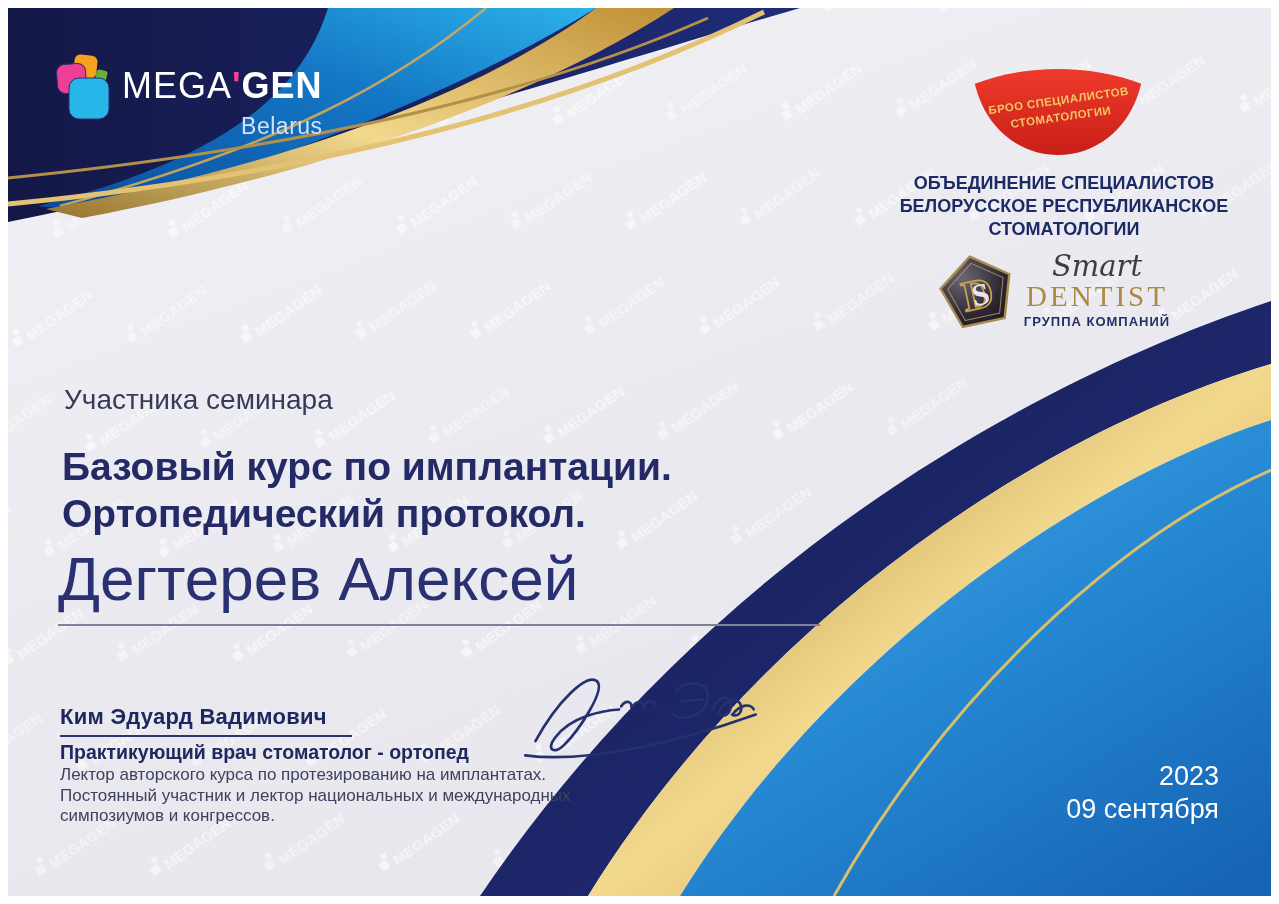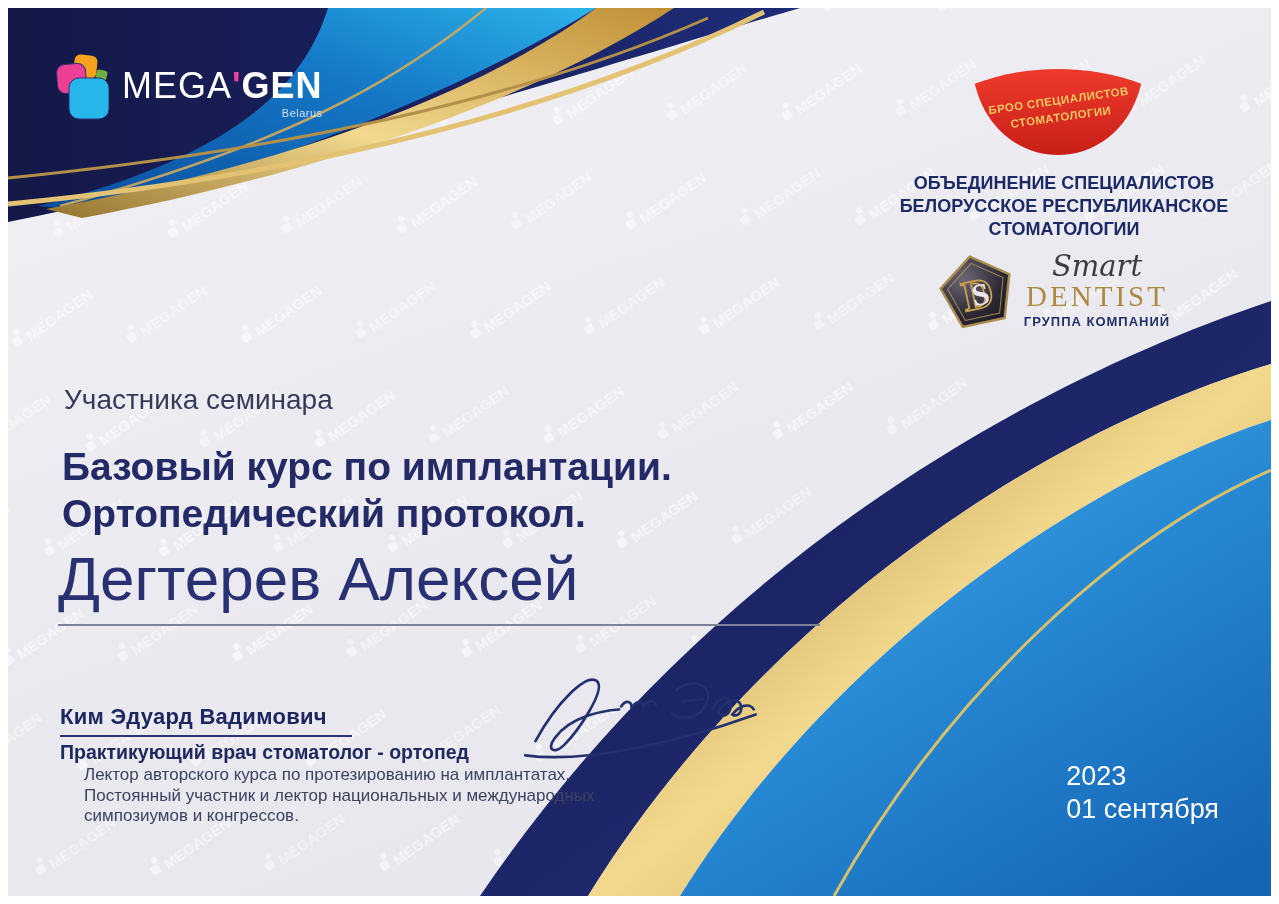--- a/index.html
+++ b/index.html
@@ -10,53 +10,53 @@
   .layer{position:absolute;inset:0;width:100%;height:100%;pointer-events:none;}
 
   
   .brand{position:absolute;left:48px;top:46px;display:flex;align-items:flex-start;gap:12px;z-index:6;}
   .brand-icon{width:54px;height:66px;}
   .brand-text{display:flex;flex-direction:column;margin-top:14px;}
   .brand-word{font-size:36px;letter-spacing:1px;color:#ffffff;line-height:1;white-space:nowrap;}
   .brand-word .mega{font-weight:400;}
   .brand-word .apos{color:#f0429b;font-weight:700;}
   .brand-word .gen{font-weight:700;}
-  .brand-region{align-self:flex-end;font-size:11px;color:#d3e2f6;margin-top:3px;letter-spacing:.5px;}
+  .brand-region{align-self:flex-end;font-size:23px;color:#d3e2f6;margin-top:9px;letter-spacing:.5px;}
 
   
   .title{position:absolute;left:50px;top:242px;font-size:94px;font-weight:700;line-height:1;letter-spacing:0px;
          background:linear-gradient(90deg,#222963 0%,#222963 38%,#2b57a9 62%,#2f86cc 80%,#31a3e0 100%);
          -webkit-background-clip:text;background-clip:text;color:transparent;z-index:5;white-space:nowrap;}
   .subtitle{position:absolute;left:56px;top:376px;font-size:28px;color:#363c58;z-index:5;}
   .course{position:absolute;left:54px;top:436px;font-size:39px;font-weight:700;color:#232a66;line-height:1.2;z-index:5;}
   .recipient{position:absolute;left:50px;top:540px;font-size:62px;color:#2a3172;line-height:1;z-index:5;white-space:nowrap;}
   .recipient-rule{position:absolute;left:50px;top:616px;width:762px;height:2px;background:#7d8298;z-index:5;}
 
   
   .lect-name{position:absolute;left:52px;top:696px;font-size:22px;font-weight:700;color:#1e2860;letter-spacing:.3px;z-index:5;}
   .lect-rule{position:absolute;left:52px;top:727px;width:292px;height:2px;background:#2b3572;z-index:5;}
   .lect-role{position:absolute;left:52px;top:733px;font-size:19.5px;font-weight:700;color:#20295e;z-index:5;}
-  .lect-bio{position:absolute;left:52px;top:757px;font-size:17px;color:#3d425e;line-height:20.5px;z-index:5;margin-left:24px;}
+  .lect-bio{position:absolute;left:52px;top:757px;font-size:17px;color:#3d425e;line-height:20.5px;z-index:5;}
 
   
   .signature{position:absolute;left:505px;top:645px;width:255px;height:118px;z-index:5;}
 
   
   .broo-badge{position:absolute;left:960px;top:48px;width:180px;height:104px;z-index:6;}
   .association{position:absolute;left:872px;top:164px;width:368px;text-align:center;
                font-size:18px;font-weight:700;color:#1c2a66;line-height:1.28;z-index:6;}
   .smart{position:absolute;left:930px;top:244px;display:flex;align-items:center;z-index:6;}
   .smart-icon{width:78px;height:78px;flex:0 0 auto;}
   .smart-texts{margin-left:2px;text-align:center;width:158px;}
   .smart-script{font-family:"DejaVu Serif",serif;font-style:italic;font-size:29px;color:#3f3b42;line-height:.95;}
   .smart-name{font-family:"Liberation Serif",serif;font-size:29px;letter-spacing:3px;color:#ab8a41;line-height:1.05;}
   .smart-sub{font-size:13px;font-weight:700;letter-spacing:1px;color:#232f66;margin-top:3px;}
 
   
-  .event{position:absolute;right:52px;top:752px;text-align:left;color:#ffffff;
+  .event{position:absolute;right:52px;top:752px;text-align:right;color:#ffffff;
          font-size:27px;line-height:1.22;z-index:6;font-weight:400;margin-left:33px;}
 </style>
 </head>
 <body>
 
 <div class="page">
   <div class="cert">
 
     <svg class="layer" viewBox="0 0 1263 888" preserveAspectRatio="none" style="z-index:1;">
       <defs>
@@ -206,17 +206,17 @@
     <div class="lect-rule"></div>
     <div class="lect-role">Практикующий врач стоматолог - ортопед</div>
     <div class="lect-bio">
       <div>Лектор авторского курса по протезированию на имплантатах.</div>
       <div>Постоянный участник и лектор национальных и международных</div>
       <div>симпозиумов и конгрессов.</div>
     </div>
 
     <div class="event">
       <div>2023</div>
-      <div>01 сентября</div>
+      <div>09 сентября</div>
     </div>
 
   </div>
 </div>
 
 </body></html>

